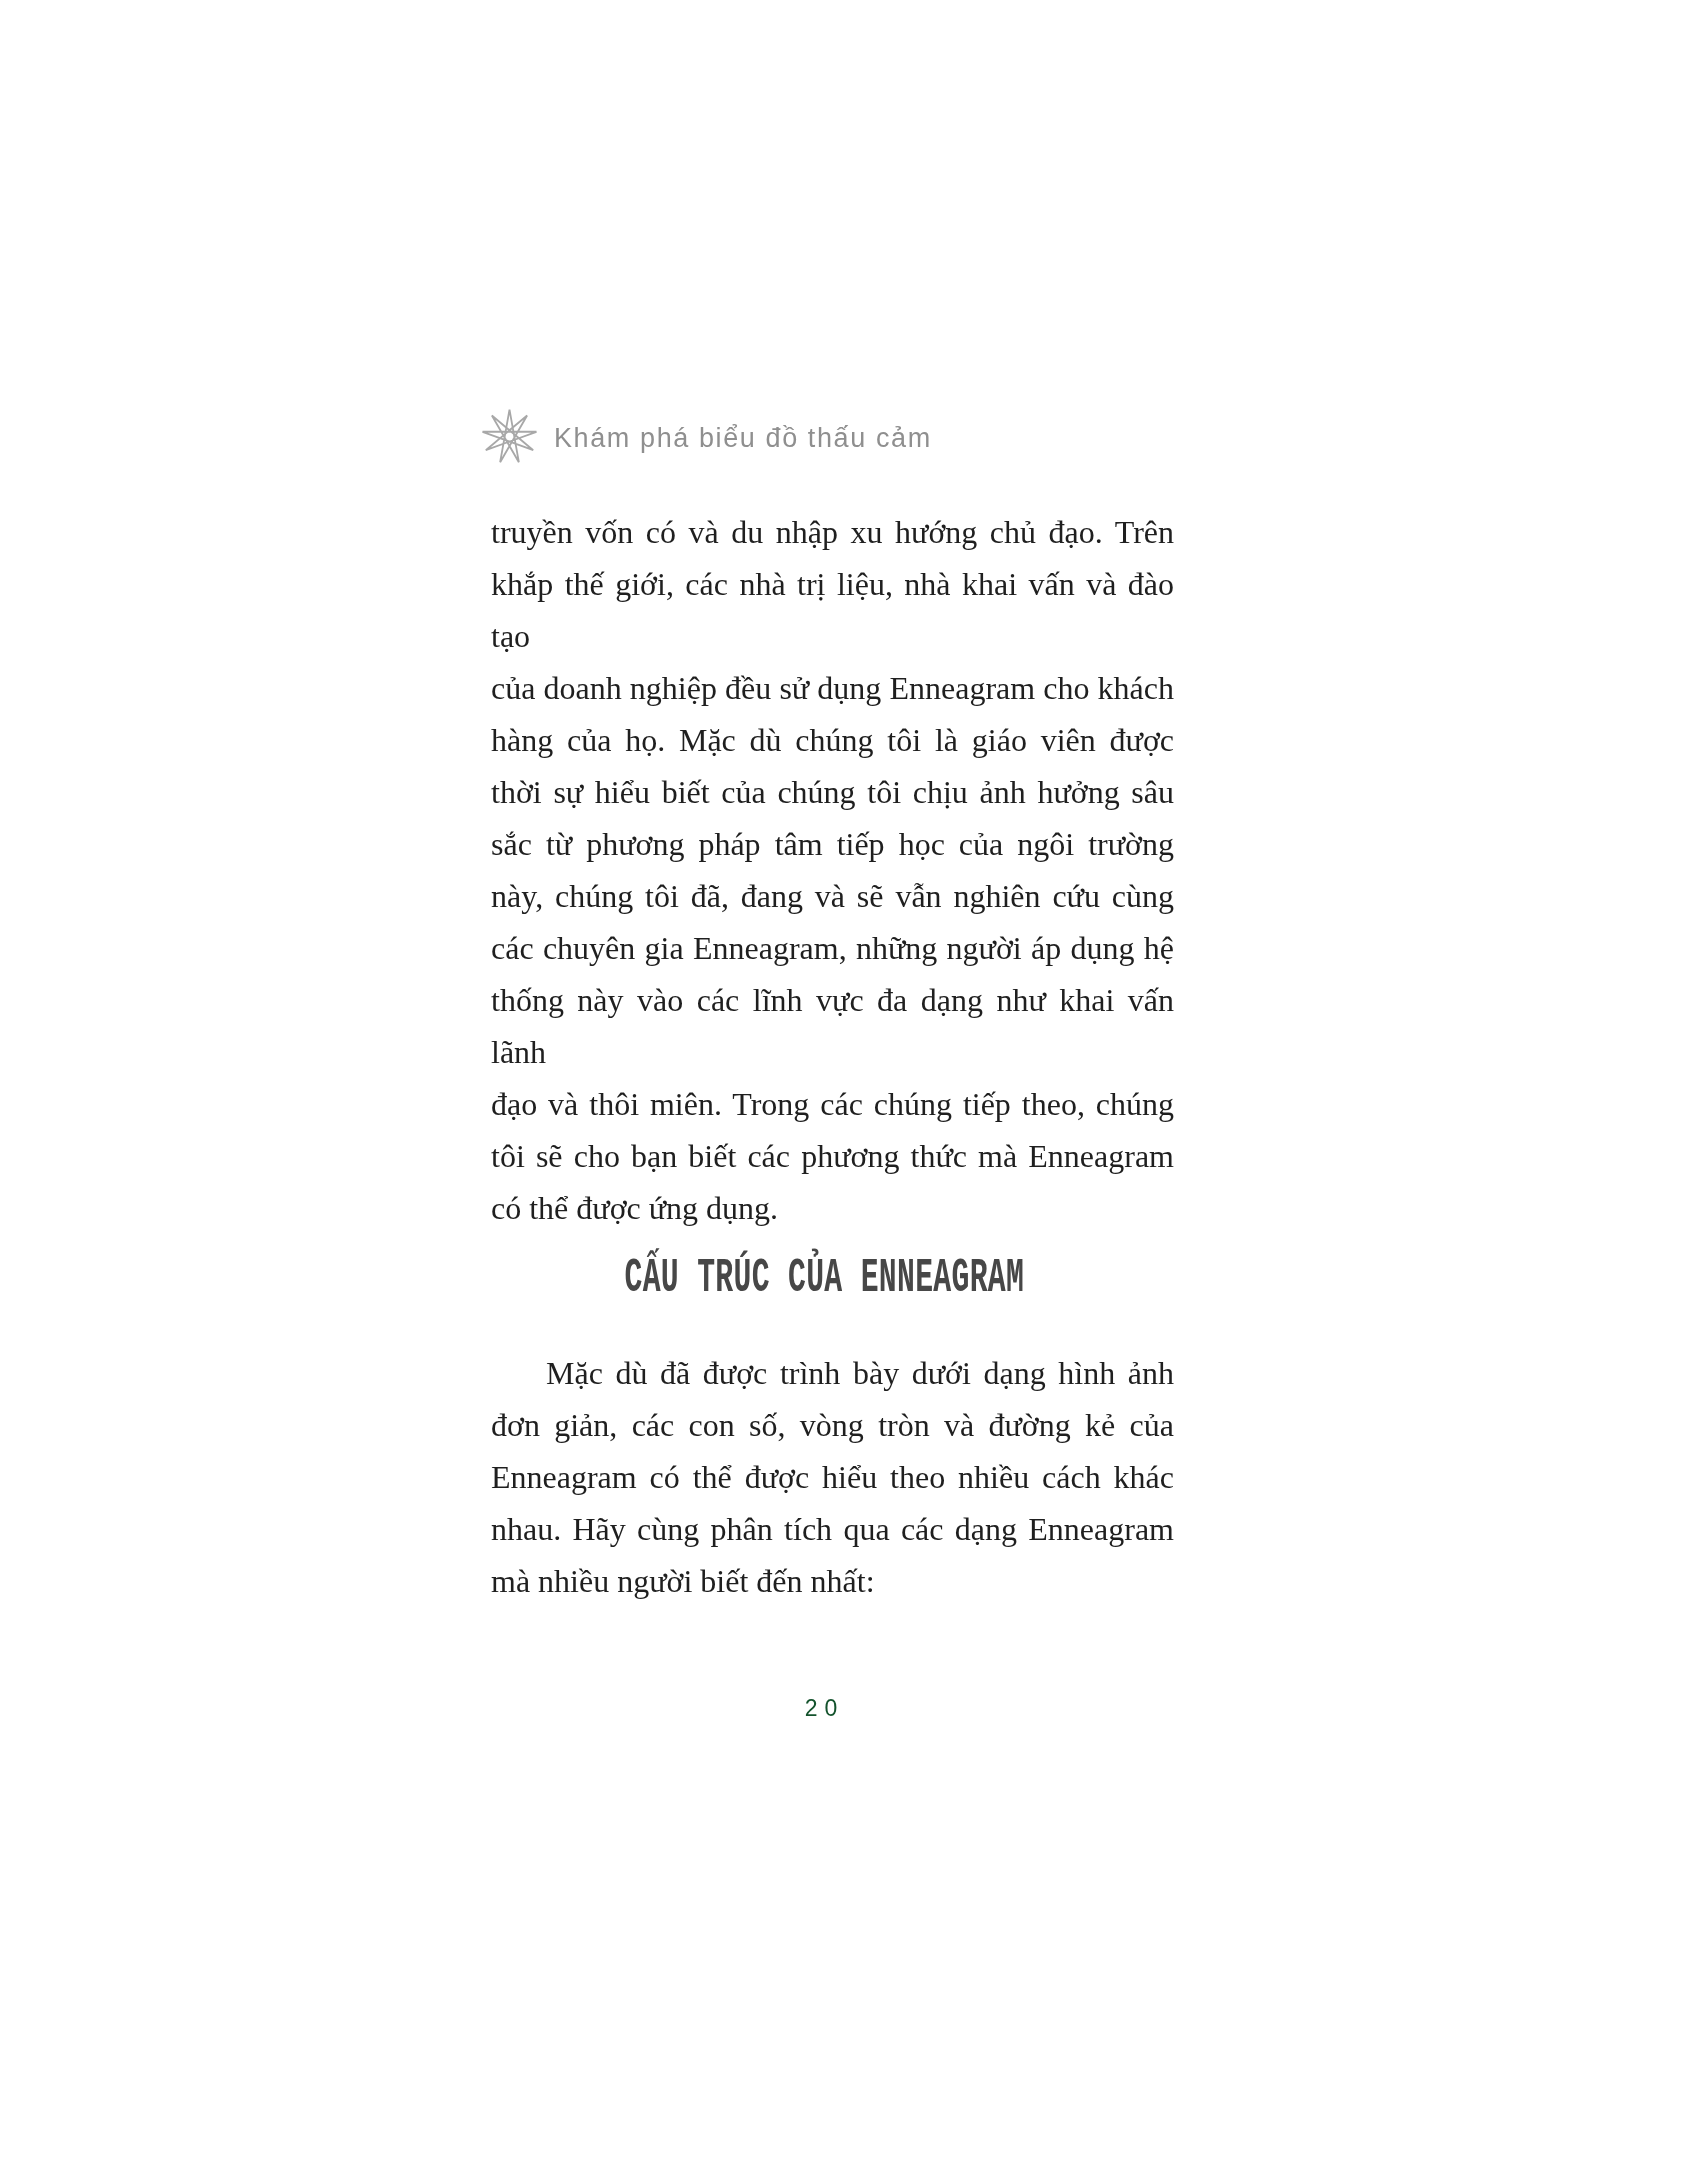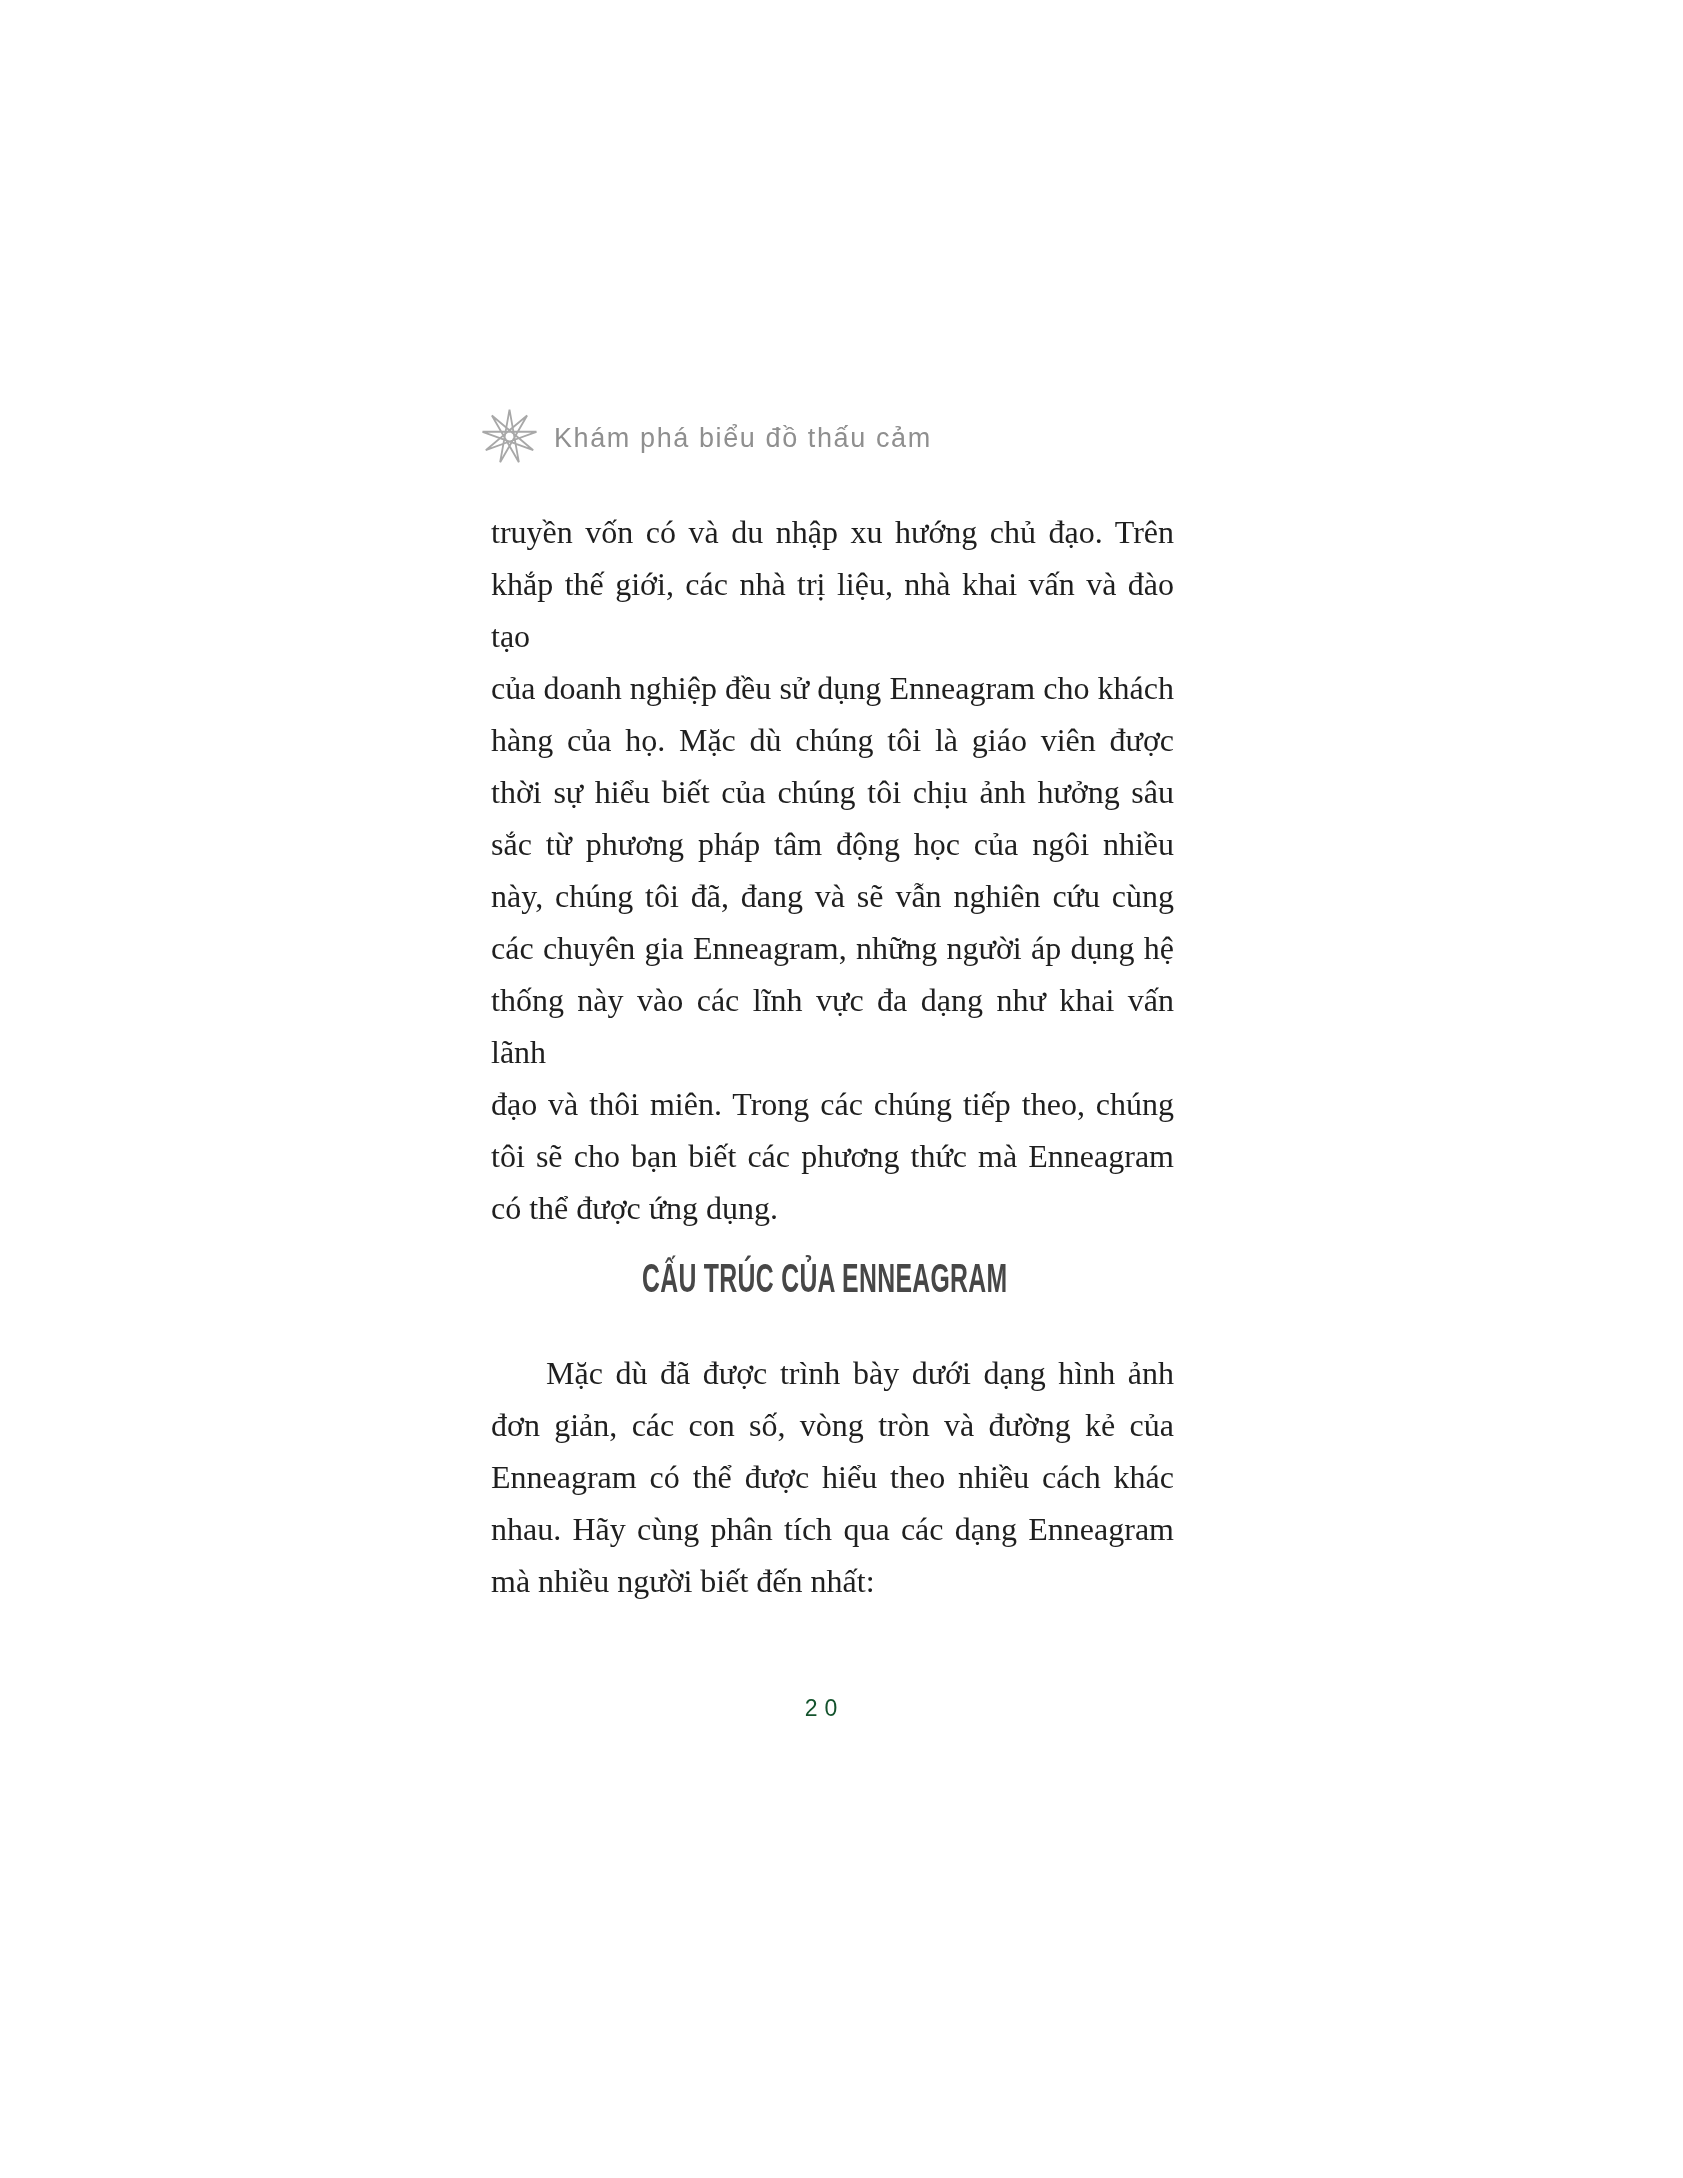--- a/index.html
+++ b/index.html
@@ -59,23 +59,23 @@
   .bline.last {
     text-align: left;
     text-align-last: left;
   }
   .section-heading {
     position: absolute;
     left: 475px;
     top: 1253px;
     width: 699px;
     text-align: center;
-    font-family: Liberation Sans, sans-serif;
+    font-family: Liberation Mono, monospace;
     font-weight: 700;
-    font-size: 40px;
+    font-size: 48px;
     line-height: 51px;
     color: #474747;
     letter-spacing: 0.5px;
     white-space: nowrap;
   }
   .section-heading .squeeze {
     display: inline-block;
     transform: scaleX(0.62);
     transform-origin: center center;
   }
@@ -102,21 +102,21 @@
     </svg>
     <span class="running-header-label">Khám phá biểu đồ thấu cảm</span>
   </div>
 
   <div class="text-column para1">
     <div class="bline">truyền vốn có và du nhập xu hướng chủ đạo. Trên</div>
     <div class="bline">khắp thế giới, các nhà trị liệu, nhà khai vấn và đào tạo</div>
     <div class="bline">của doanh nghiệp đều sử dụng Enneagram cho khách</div>
     <div class="bline">hàng của họ. Mặc dù chúng tôi là giáo viên được</div>
     <div class="bline">thời sự hiểu biết của chúng tôi chịu ảnh hưởng sâu</div>
-    <div class="bline">sắc từ phương pháp tâm động học của ngôi nhiều</div>
+    <div class="bline">sắc từ phương pháp tâm tiếp học của ngôi trường</div>
     <div class="bline">này, chúng tôi đã, đang và sẽ vẫn nghiên cứu cùng</div>
     <div class="bline">các chuyên gia Enneagram, những người áp dụng hệ</div>
     <div class="bline">thống này vào các lĩnh vực đa dạng như khai vấn lãnh</div>
     <div class="bline">đạo và thôi miên. Trong các chúng tiếp theo, chúng</div>
     <div class="bline">tôi sẽ cho bạn biết các phương thức mà Enneagram</div>
     <div class="bline last">có thể được ứng dụng.</div>
   </div>
 
   <div class="section-heading">
     <span class="squeeze">CẤU TRÚC CỦA ENNEAGRAM</span>

